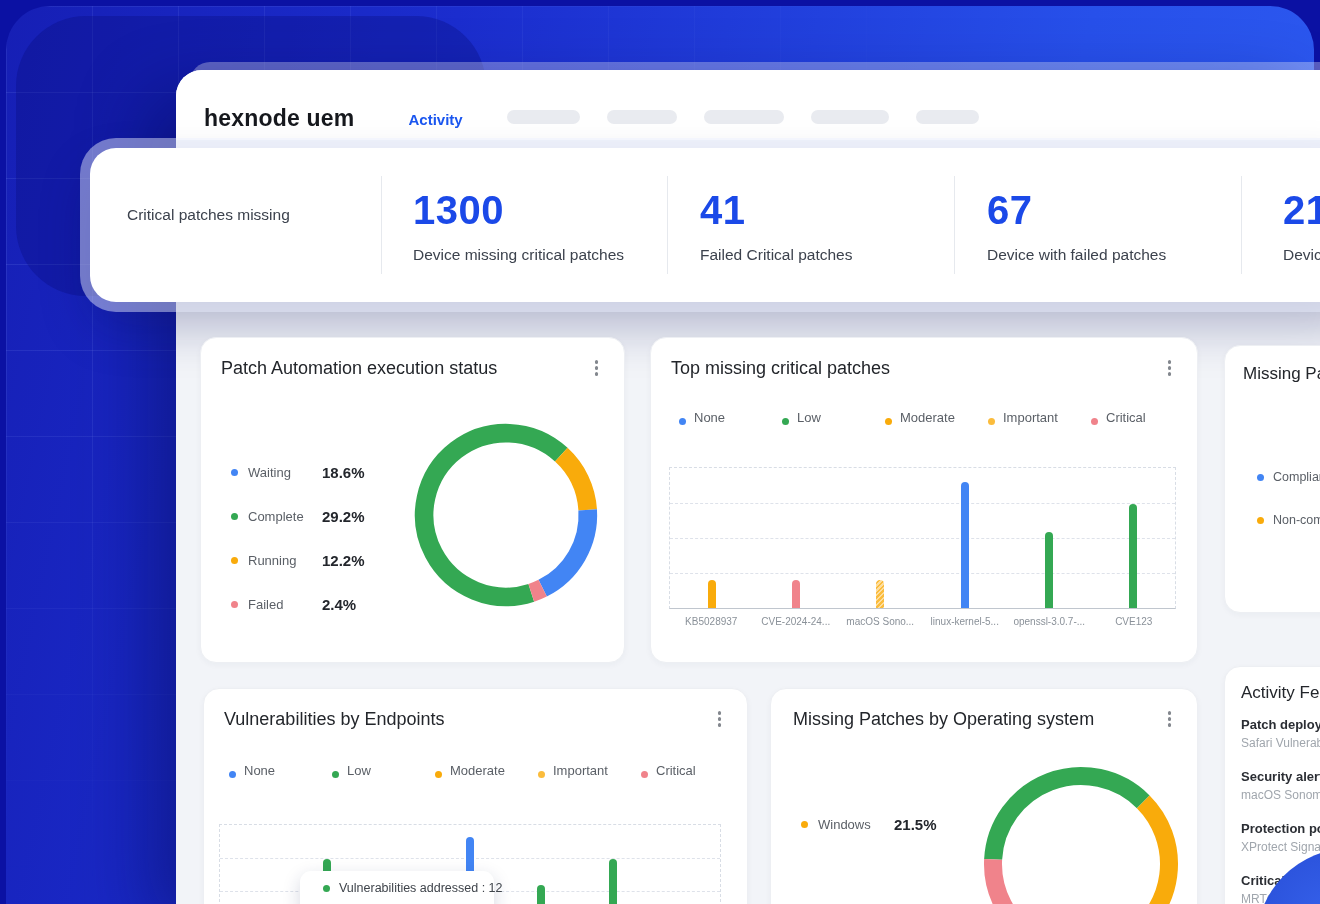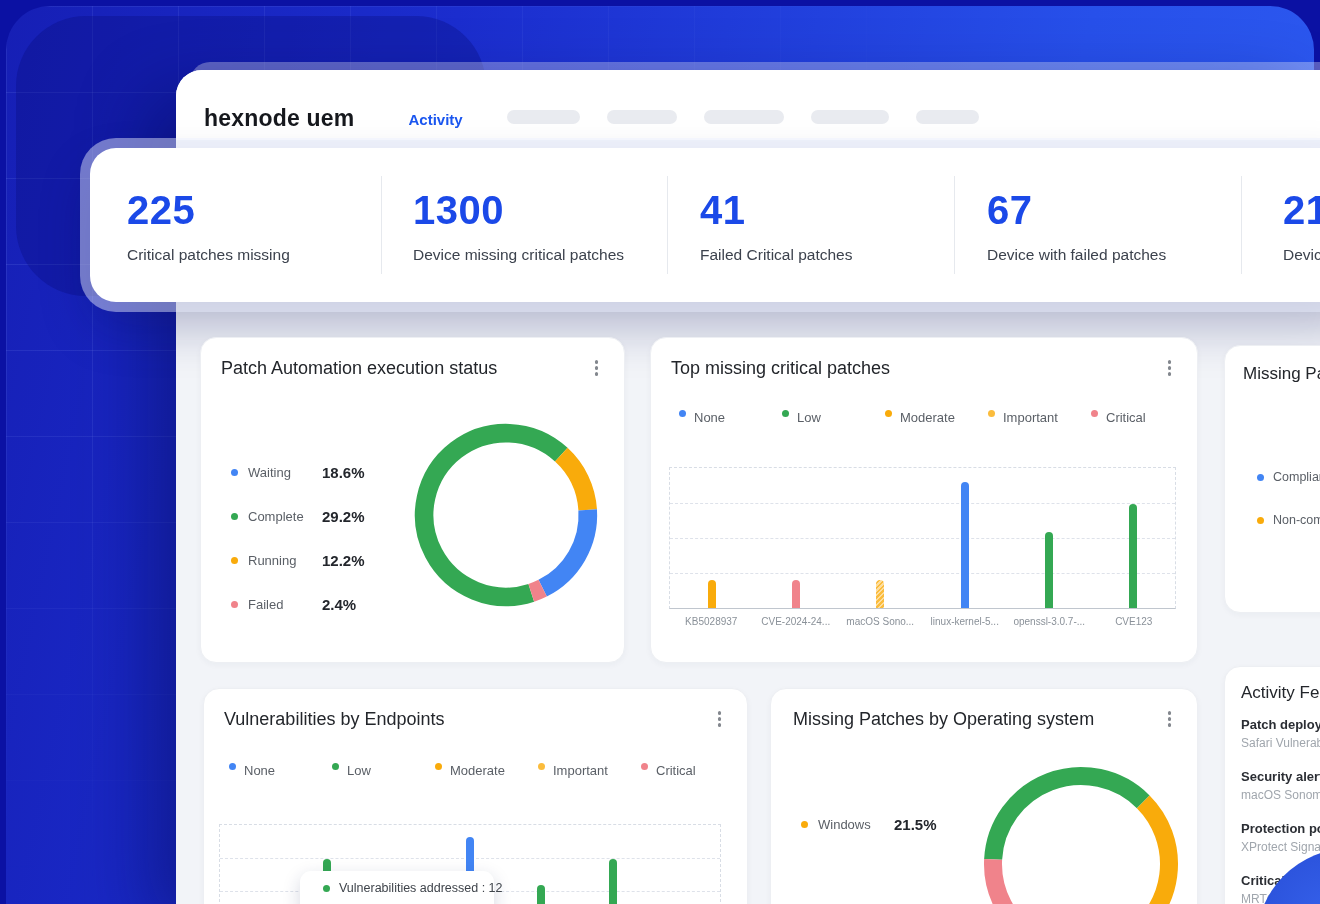--- a/index.html
+++ b/index.html
@@ -52,21 +52,21 @@
   .dot{width:7px;height:7px;border-radius:50%;flex:0 0 auto;}
   .leg-label{font-size:13px;color:#5a5f66;}
 
   
   .dleg-row{display:flex;align-items:center;height:44px;cursor:pointer;}
   .dleg-row .leg-label{margin-left:10px;}
   .dleg-row .leg-val{font-size:15px;font-weight:600;color:#23262c;}
 
   
   .sev-legend{position:absolute;display:grid;grid-template-columns:repeat(5,103px);}
-  .sev-item{display:flex;align-items:flex-start;gap:8px;cursor:pointer;}
+  .sev-item{display:flex;align-items:flex-end;gap:8px;cursor:pointer;}
 
   
   .plot{position:absolute;border-top:1px dashed #d8dde5;border-left:1px dashed #d8dde5;
     border-right:1px dashed #d8dde5;}
   .plot.baselined{border-bottom:1px solid #c0c6ce;}
   .gl{position:absolute;left:0;right:0;border-top:1px dashed #dee2ea;}
   .bar{position:absolute;bottom:0;width:8px;transform:translateX(-50%);
     border-radius:4px 4px 0 0;cursor:pointer;}
   .xlabels{position:absolute;display:grid;grid-template-columns:repeat(6,1fr);}
   .xlabels span{font-size:10px;color:#8a9199;text-align:center;white-space:nowrap;overflow:hidden;}
@@ -110,21 +110,20 @@
         <div class="pill" style="width:70px;"></div>
         <div class="pill" style="width:80px;"></div>
         <div class="pill" style="width:78px;"></div>
         <div class="pill" style="width:63px;"></div>
       </div>
     </div>
   </div>
 
   <div class="stats">
     <div class="stat" style="left:37px;">
-      <div class="num" style="color:#1b49e8;">225</div>
       <div class="lbl">Critical patches missing</div>
     </div>
     <div class="stat" style="left:323px;">
       <div class="num" style="color:#1b49e8;">1300</div>
       <div class="lbl">Device missing critical patches</div>
     </div>
     <div class="stat" style="left:610px;">
       <div class="num" style="color:#1b49e8;">41</div>
       <div class="lbl">Failed Critical patches</div>
     </div>

